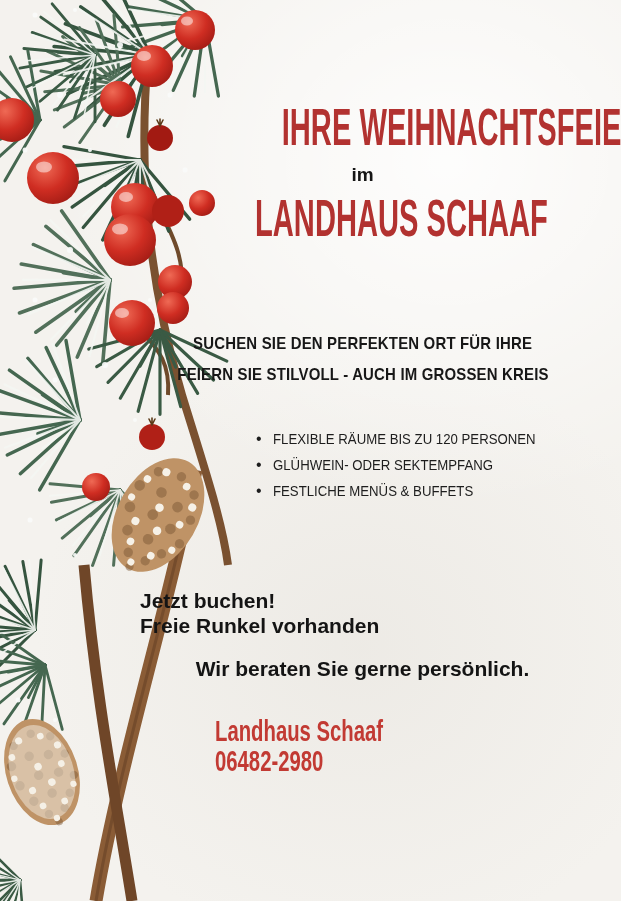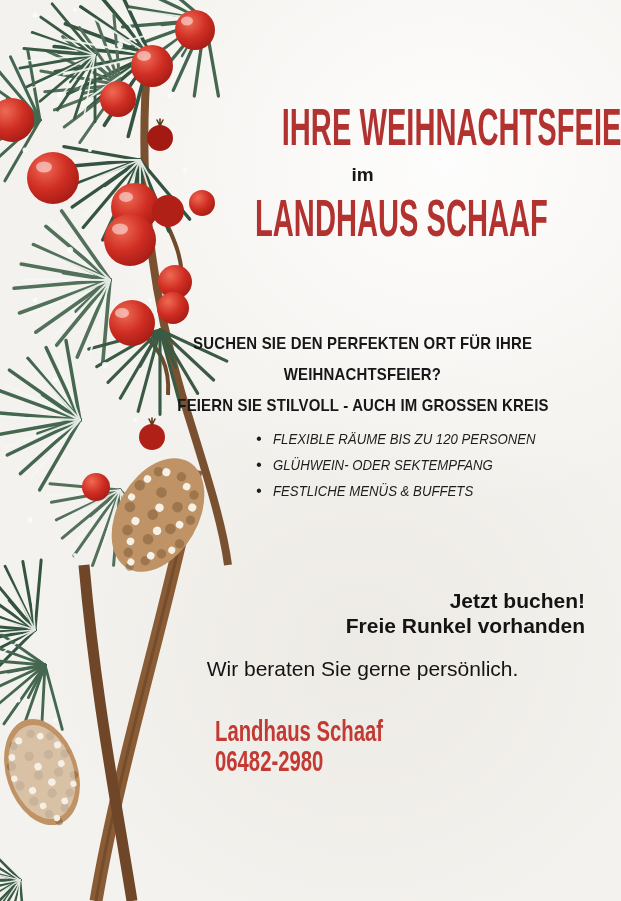--- a/index.html
+++ b/index.html
@@ -20,26 +20,26 @@
   .headline{position:absolute;left:140px;width:445px;text-align:center;
     color:#b23230;font-weight:bold;font-size:52px;line-height:1;}
   .h1a{top:101px;}
   .h1b{top:192px;}
   .connector{position:absolute;left:140px;width:445px;top:164px;text-align:center;
     font-size:19px;font-weight:bold;color:#161616;}
   .intro{position:absolute;left:110px;width:505px;top:292px;text-align:center;
     font-weight:bold;font-size:17px;line-height:31px;color:#171717;letter-spacing:.2px;margin-top:36px;}
   .features{position:absolute;left:256px;top:426px;margin:0;padding:0;list-style:none;
     font-size:15px;line-height:26px;color:#1d1d1d;}
-  .features li{position:relative;padding-left:17px;white-space:nowrap;font-style:italic;}
+  .features li{position:relative;padding-left:17px;white-space:nowrap;}
   .features li::before{content:"\2022";position:absolute;left:0;top:0;font-size:16px;color:#1d1d1d;}
-  .cta{position:absolute;left:140px;width:445px;top:588px;text-align:right;
+  .cta{position:absolute;left:140px;width:445px;top:588px;text-align:left;
     font-weight:bold;font-size:21px;line-height:25px;color:#141414;}
   .cta2{position:absolute;left:140px;width:445px;top:657px;text-align:center;
-    font-weight:normal;font-size:21px;color:#141414;}
+    font-weight:bold;font-size:21px;color:#141414;}
   .contact{position:absolute;left:215px;top:716px;font-style:normal;font-weight:bold;
     font-size:29px;line-height:30px;color:#c23a33;}
 </style>
 </head>
 <body>
 
 <div class="flyer">
 
   <svg class="branch" width="260" height="901" viewBox="0 0 260 901" aria-hidden="true">
     <defs>
@@ -234,21 +234,20 @@
         <circle cx="55" cy="720" r="2"></circle>
     </g>
   </svg>
 
   <h1 class="headline h1a" style="margin:0"><span class="sqH">IHRE WEIHNACHTSFEIER</span></h1>
   <div class="connector">im</div>
   <h1 class="headline h1b" style="margin:0"><span class="sqH">LANDHAUS SCHAAF</span></h1>
 
   <div class="intro">
     <div class="nowrap"><span class="sqI">SUCHEN SIE DEN PERFEKTEN ORT FÜR IHRE</span></div>
-    <div class="nowrap"><span class="sqI">WEIHNACHTSFEIER?</span></div>
     <div class="nowrap"><span class="sqI">FEIERN SIE STILVOLL - AUCH IM GROSSEN KREIS</span></div>
   </div>
 
   <ul class="features">
     <li><span class="sqL">FLEXIBLE RÄUME BIS ZU 120 PERSONEN</span></li>
     <li><span class="sqL">GLÜHWEIN- ODER SEKTEMPFANG</span></li>
     <li><span class="sqL">FESTLICHE MENÜS &amp; BUFFETS</span></li>
   </ul>
 
   <div class="cta">

